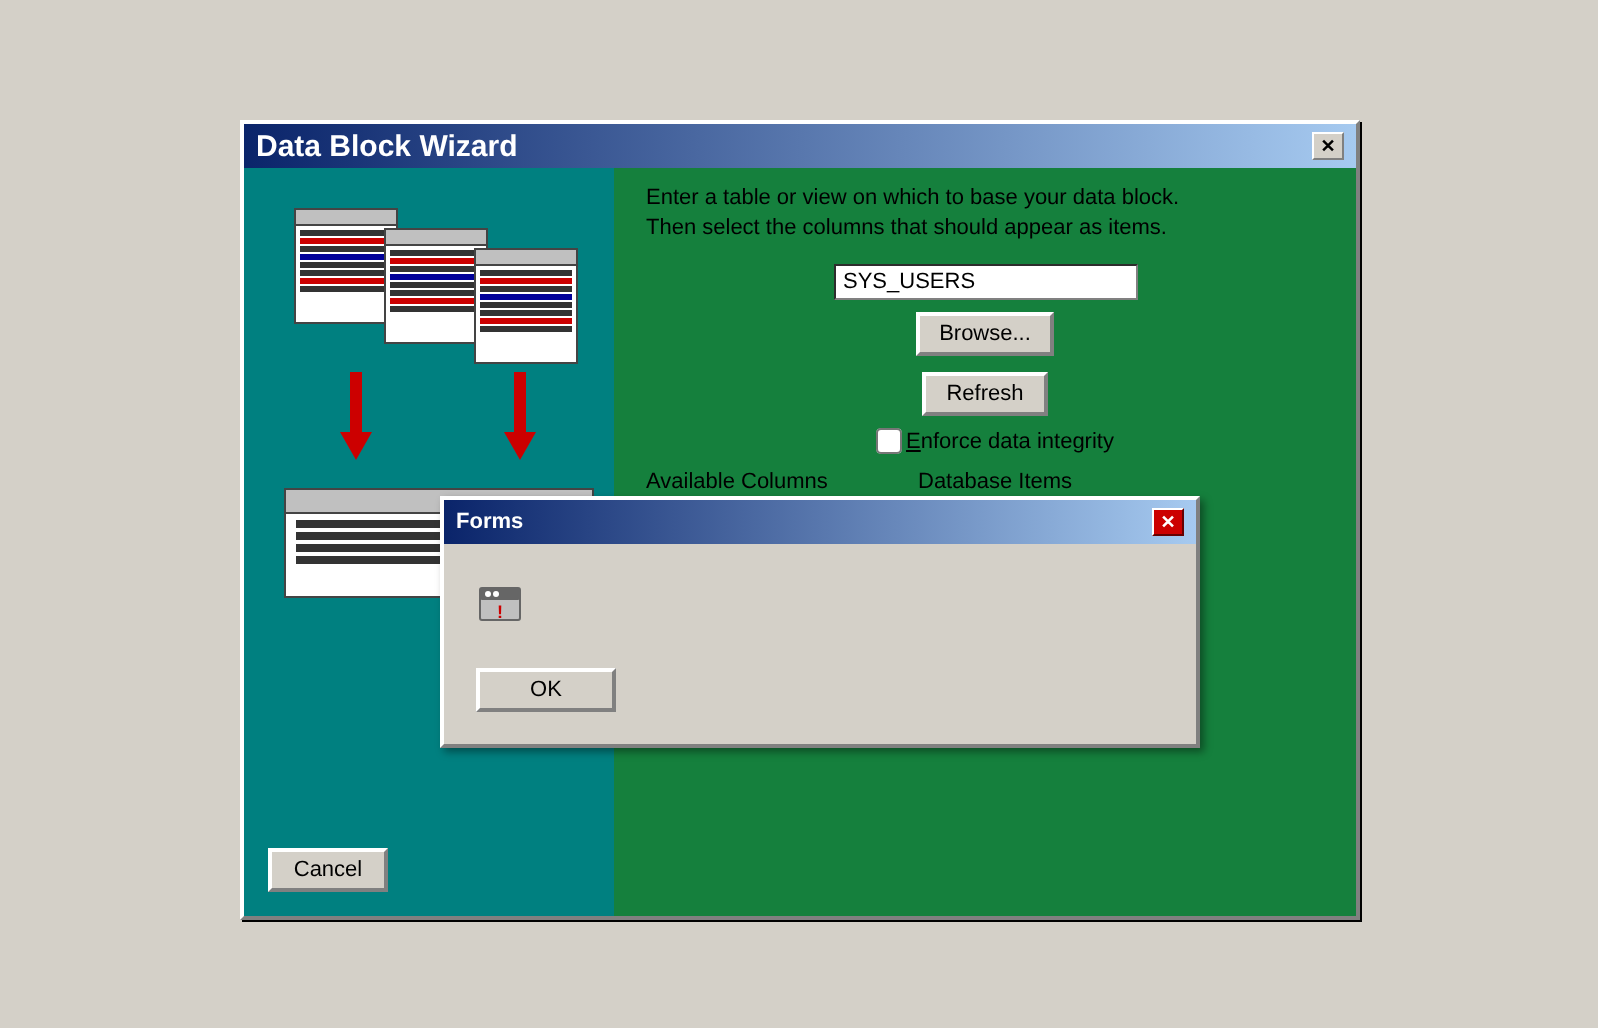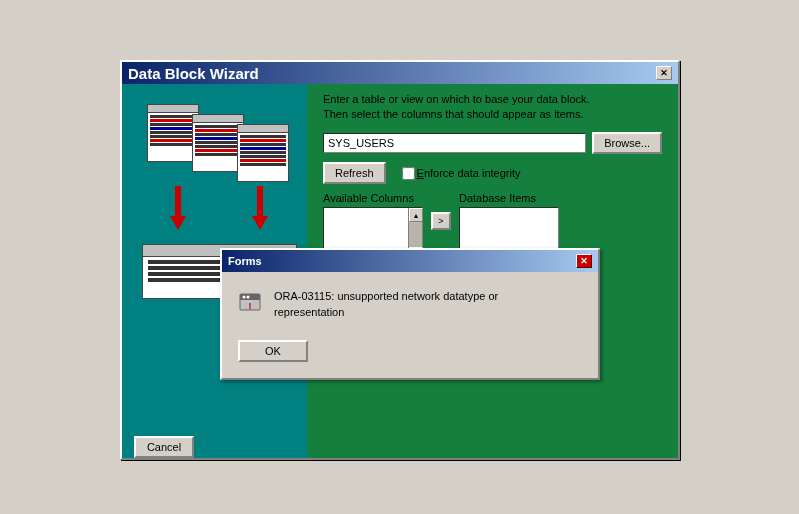--- a/index.html
+++ b/index.html
@@ -92,20 +92,21 @@
       font-size: 11px;
       color: #000;
       margin-bottom: 3px;
     }
 
     .field-row {
       display: flex;
       align-items: center;
       margin-bottom: 8px;
       gap: 6px;
+      flex-direction: column;
     }
 
     .text-input {
       flex: 1;
       height: 20px;
       border: 1px inset #808080;
       background: white;
       padding: 2px 4px;
       font-size: 11px;
       font-family: 'Tahoma', 'Arial', sans-serif;
@@ -433,21 +434,21 @@
           <div class="mini-table-header" style="height:12px;"></div>
           <div class="mini-table-body">
             <div class="mini-row mr-dark" style="height:4px;margin:2px 3px;"></div>
             <div class="mini-row mr-dark" style="height:4px;margin:2px 3px;"></div>
             <div class="mini-row mr-dark" style="height:4px;margin:2px 3px;"></div>
             <div class="mini-row mr-dark" style="height:4px;margin:2px 3px;"></div>
           </div>
         </div>
       </div>
 
-      <div style="position:absolute;bottom:0;left:12px;">
+      <div style="position:absolute;bottom:12px;left:12px;">
         <button class="win-button">Cancel</button>
       </div>
     </div>
 
     <div class="wizard-right">
       <p class="wizard-description">
         <span>Enter a table or view on which to base your data block.</span><br>
         <span>Then select the columns that should appear as items.</span>
       </p>
 
@@ -506,22 +507,18 @@
 
     <div class="error-icon">
       <svg width="24" height="24" viewBox="0 0 24 24">
         <rect x="2" y="4" width="20" height="16" rx="1" fill="#c0c0c0" stroke="#666" stroke-width="1"></rect>
         <rect x="2" y="4" width="20" height="6" rx="1" fill="#666"></rect>
         <circle cx="6" cy="7" r="1.5" fill="white"></circle>
         <circle cx="10" cy="7" r="1.5" fill="white"></circle>
         <text x="12" y="19" font-size="9" fill="#cc0000" text-anchor="middle" font-weight="bold">!</text>
       </svg>
     </div>
-    <div class="error-message">
-      <span>ORA-03115: unsupported network datatype or</span><br>
-      <span>representation</span>
-    </div>
   </div>
 
   <div class="forms-footer">
     <button class="win-button ok-button">OK</button>
   </div>
 </div>
 
 </body></html>

